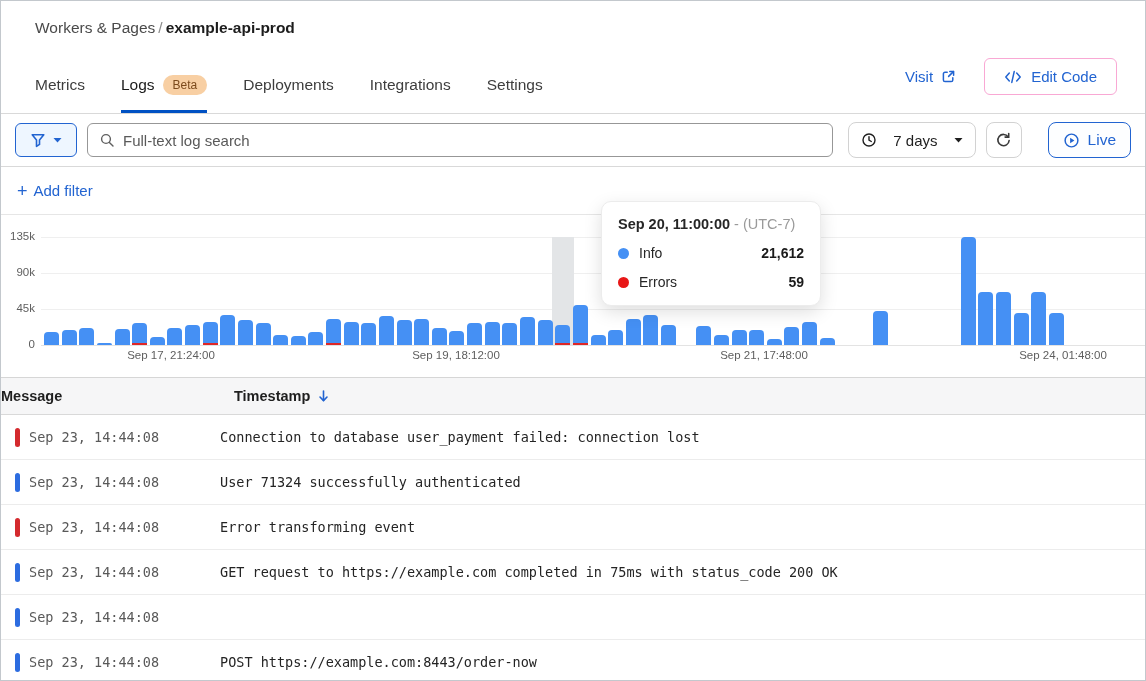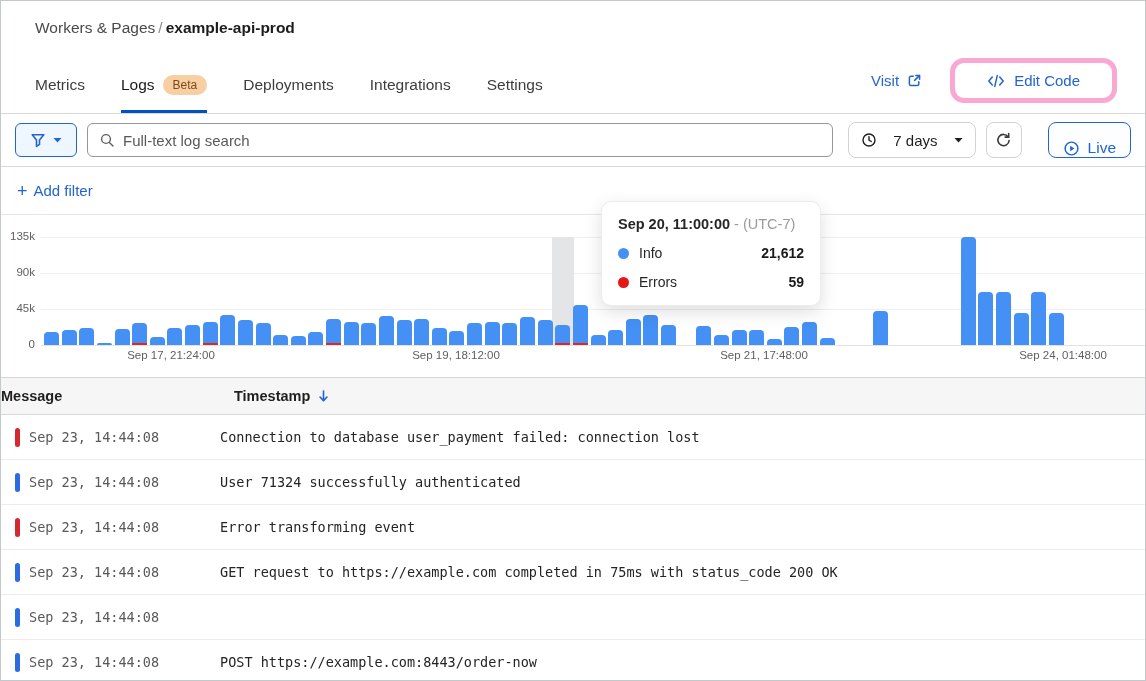--- a/index.html
+++ b/index.html
@@ -11,31 +11,31 @@
   .topbar { height:113px; border-bottom:1px solid #d9d9d9; position:relative; }
   .breadcrumb { position:absolute; top:18px; left:34px; font-size:15.5px; color:#4a4a4a; display:flex; gap:3px; align-items:baseline; }
   .breadcrumb .sep { color:#8c8c8c; }
   .breadcrumb .current { color:#1c1c1c; font-weight:bold; }
   .tabs { position:absolute; left:34px; bottom:0; display:flex; gap:36px; }
   .tab { display:flex; align-items:center; gap:8px; padding:0 0 15px 0; font-size:15.5px; color:#3d3d3d; cursor:pointer; border-bottom:3px solid transparent; }
   .tab.active { color:#1a1a1a; border-bottom-color:#0051c3; }
   .badge { background:#f8cfa3; color:#7c4a1c; font-size:12px; padding:3px 10px; border-radius:999px; }
   .header-actions { position:absolute; right:28px; top:57px; display:flex; align-items:center; gap:28px; }
   .visit-link { display:flex; align-items:center; gap:8px; color:#2264d1; font-size:15px; cursor:pointer; }
-  .btn-editcode { display:flex; align-items:center; gap:9px; border:5px solid #f9a8d4; color:#2264d1; background:#fff; font-size:15px; padding:9px 32px; border-radius:14px; cursor:pointer; font-family:inherit; }
+  .btn-editcode { display:flex; align-items:center; gap:9px; border:1px solid #f9a8d4; color:#2264d1; background:#fff; font-size:15px; padding:9px 19px; border-radius:6px; cursor:pointer; font-family:inherit; }
 
   
   .filter-row { height:53px; border-bottom:1px solid #d9d9d9; display:flex; align-items:center; padding:0 14px; gap:10px; }
   .btn-funnel { width:62px; height:34px; display:flex; align-items:center; justify-content:center; gap:7px; background:#eef6ff; border:1px solid #2264d1; border-radius:6px; color:#2264d1; cursor:pointer; }
   .searchbox { flex:1; height:34px; border:1px solid #979797; border-radius:6px; display:flex; align-items:center; gap:8px; padding:0 11px; background:#fff; margin-right:5px; }
   .searchbox input { border:none; outline:none; flex:1; font-size:15px; font-family:inherit; color:#333; background:transparent; }
   .searchbox input::placeholder { color:#595959; }
   .btn-time { height:36px; display:flex; align-items:center; gap:16px; padding:0 12px; background:#fff; border:1px solid #d2d2d2; border-radius:8px; font-size:15px; color:#1f1f1f; cursor:pointer; font-family:inherit; }
   .btn-refresh { width:36px; height:36px; display:flex; align-items:center; justify-content:center; background:#fff; border:1px solid #d2d2d2; border-radius:8px; cursor:pointer; color:#3a3a3a; }
-  .btn-live { height:36px; display:flex; align-items:flex-end; gap:8px; padding:0 14px; margin-left:16px; background:#fdfeff; border:1px solid #2264d1; border-radius:8px; color:#2264d1; font-size:15.5px; cursor:pointer; font-family:inherit; }
+  .btn-live { height:36px; display:flex; align-items:center; gap:8px; padding:0 14px; margin-left:16px; background:#fdfeff; border:1px solid #2264d1; border-radius:8px; color:#2264d1; font-size:15.5px; cursor:pointer; font-family:inherit; }
 
   
   .addfilter-row { height:48px; border-bottom:1px solid #e6e6e6; display:flex; align-items:center; padding:0 16px; }
   .addfilter { display:flex; align-items:center; gap:6px; color:#2264d1; font-size:15px; cursor:pointer; }
   .addfilter .plus { font-size:18px; line-height:1; }
 
   
   .chart-section { height:162px; position:relative;padding-left:38px; }
   .gridline { position:absolute; left:40px; right:0; height:1px; background:#efefef; }
   .gridline.zero { background:#e3e3e3; }

